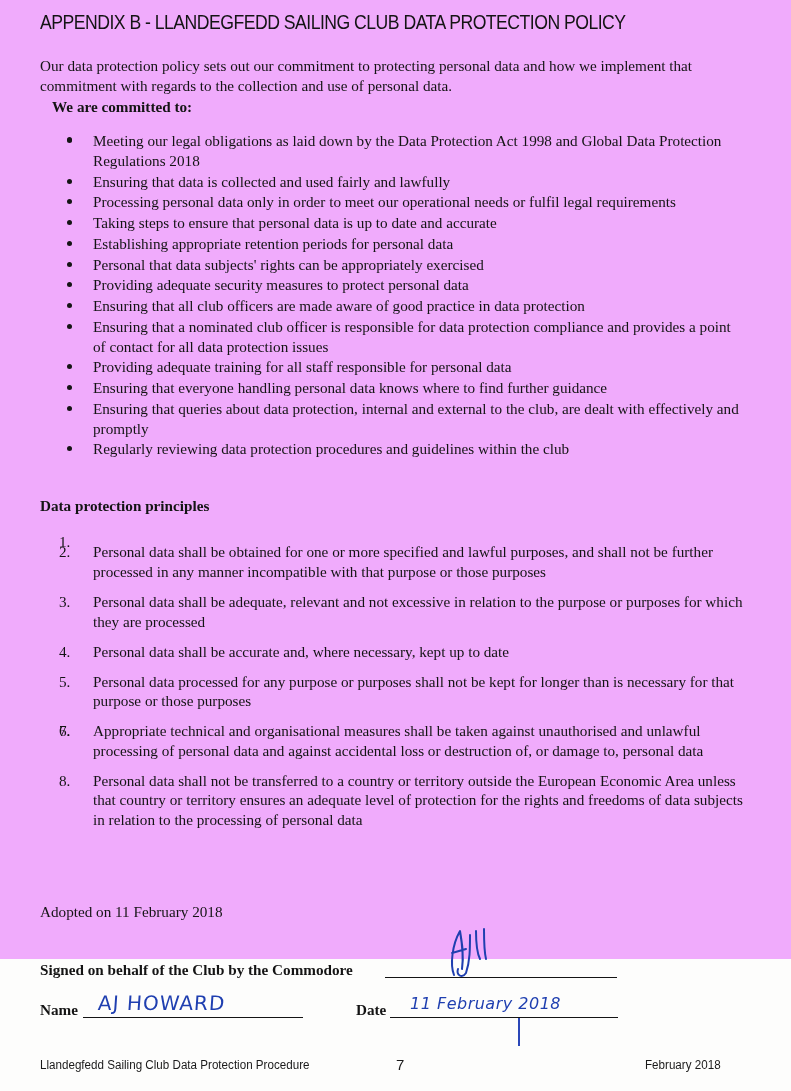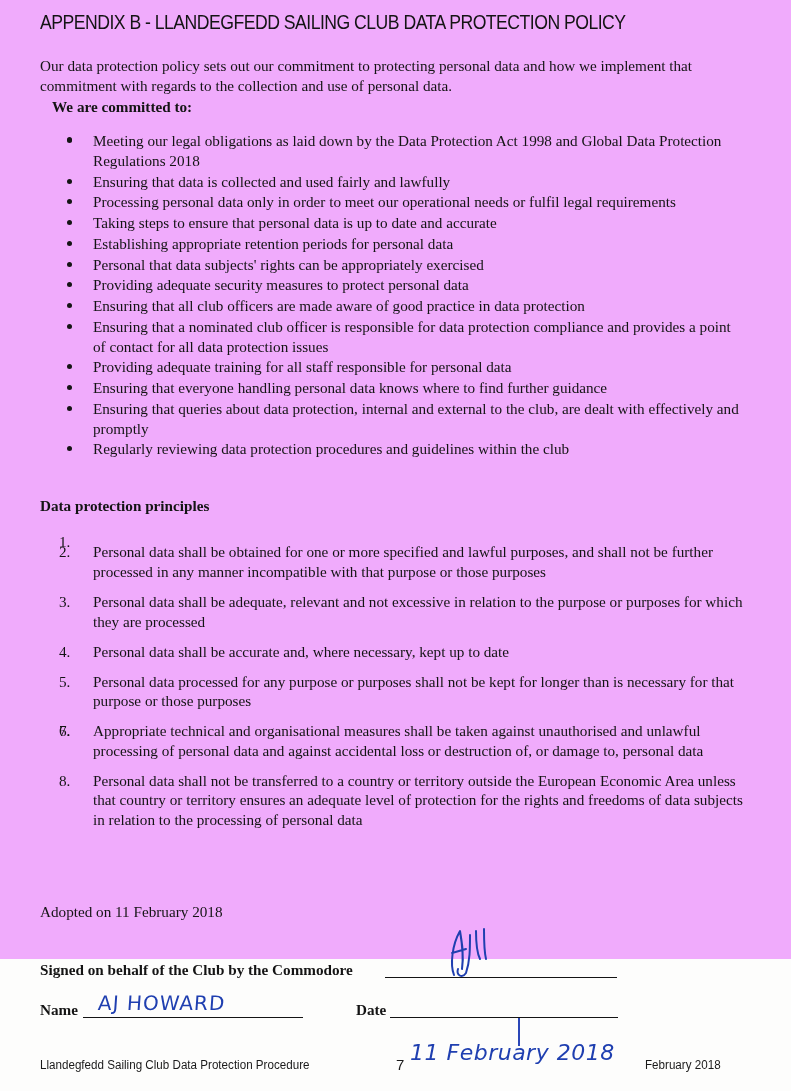--- a/index.html
+++ b/index.html
@@ -23,21 +23,21 @@
   .num-item .num { position: absolute; left: 59px; top: 0; }
   .adopted { position: absolute; left: 40px; top: 902px; }
   .signed-row { position: absolute; left: 40px; top: 960px; font-weight: bold; white-space: nowrap; }
   .sign-line { position: absolute; left: 385px; top: 977px; width: 232px; border-bottom: 1.5px solid #141414; }
   .name-label { position: absolute; left: 40px; top: 1000px; font-weight: bold; }
   .name-line { position: absolute; left: 83px; top: 1017px; width: 220px; border-bottom: 1.5px solid #141414; }
   .date-label { position: absolute; left: 356px; top: 1000px; font-weight: bold; }
   .date-line { position: absolute; left: 390px; top: 1017px; width: 228px; border-bottom: 1.5px solid #141414; }
   .hand { position: absolute; color: #1f3fb0; font-family: "DejaVu Sans", sans-serif; }
   .hand-name { left: 98px; top: 991px; font-size: 20px; letter-spacing: 1px; transform: skewX(-4deg); }
-  .hand-date { left: 410px; top: 1040px; font-size: 22px; font-style: italic; letter-spacing: 0.5px; }
+  .hand-date { left: 410px; top: 994px; font-size: 16px; font-style: italic; letter-spacing: 0.5px; }
   .signature-svg { position: absolute; left: 440px; top: 925px; }
   .date-tail { position: absolute; left: 518px; top: 1018px; width: 1.5px; height: 28px; background: #2a47b8; }
   .footer { position: absolute; top: 1058px; font-family: "Liberation Sans", sans-serif; font-size: 12.5px; color: #1a1a1a; }
   .footer-left { left: 40px; transform: scaleX(0.93); transform-origin: left top; white-space: nowrap; }
   .footer-page { left: 396px; font-size: 15px; top: 1056px; }
   .footer-right { left: 645px; transform: scaleX(0.93); transform-origin: left top; white-space: nowrap; }
 </style>
 </head>
 <body>
 

